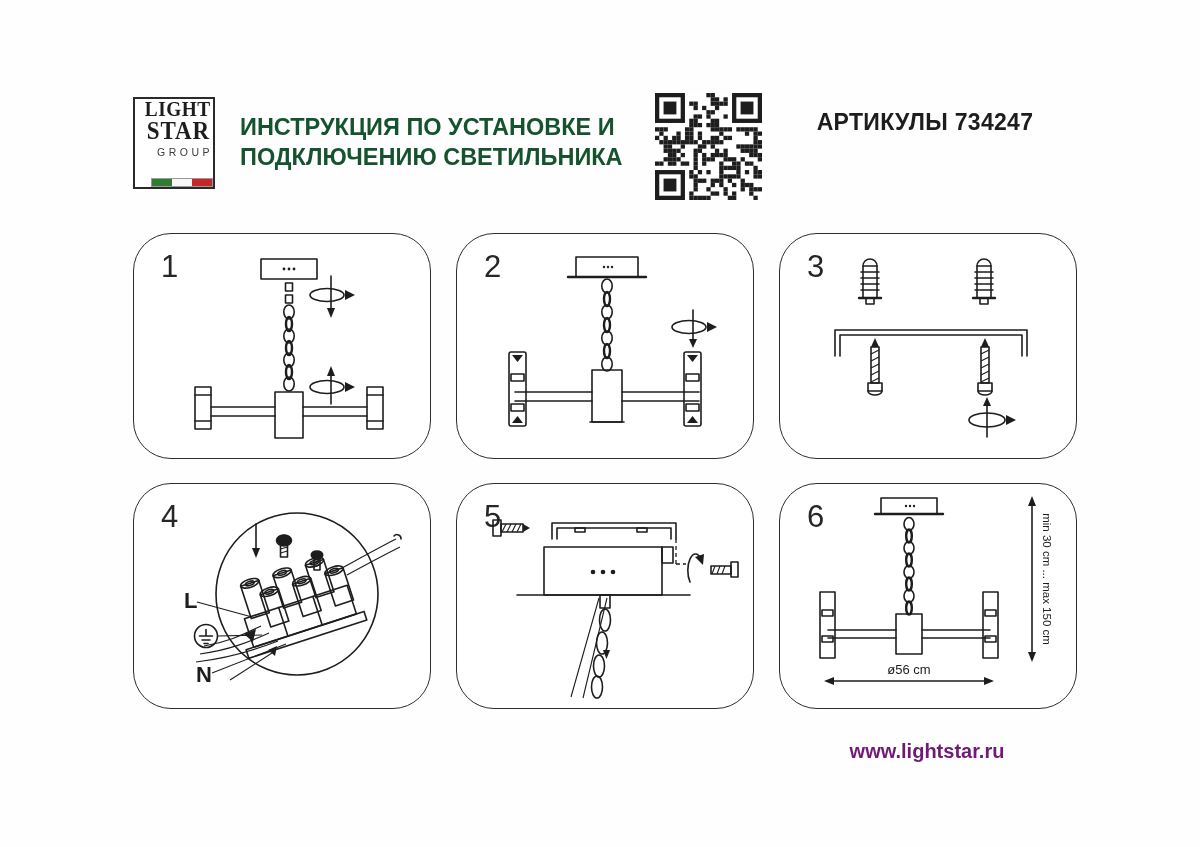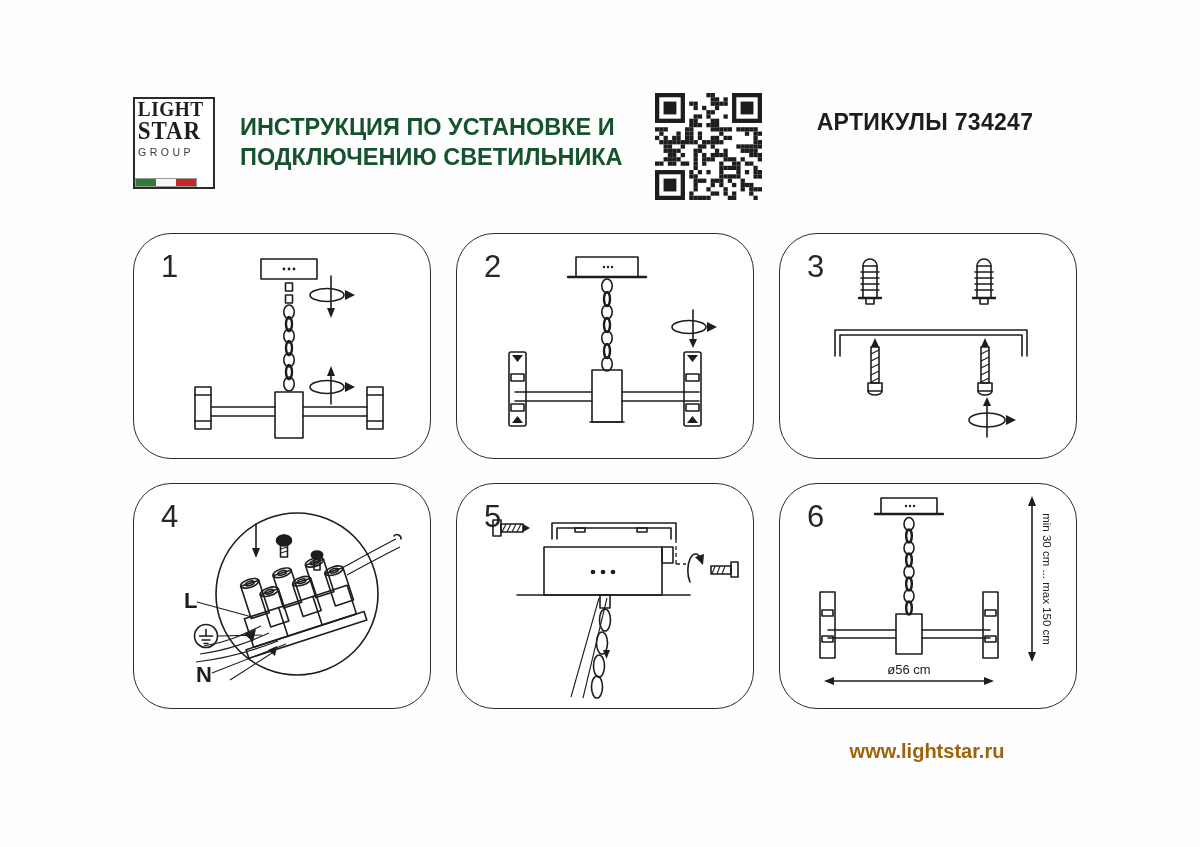--- a/index.html
+++ b/index.html
@@ -2,21 +2,21 @@
 <html><head>
 <meta charset="utf-8">
 <style>
   html,body{margin:0;padding:0;background:#ffffff;}
   #page{position:relative;width:1200px;height:847px;background:#fefefe;overflow:hidden;
         font-family:"Liberation Sans",sans-serif;color:#1d1d1d;}
 
   
   .logo-box{position:absolute;left:133px;top:97px;width:78px;height:88px;
             border:2px solid #2a2a2a;background:#fff;display:flex;flex-direction:column;
-            align-items:flex-start;justify-content:center;text-align:center;}
+            align-items:flex-end;justify-content:center;text-align:center;}
   .logo-w1{font-family:"Liberation Serif",serif;font-weight:700;font-size:21px;line-height:20px;letter-spacing:.5px;transform:scaleX(.92);}
   .logo-w2{font-family:"Liberation Serif",serif;font-weight:700;font-size:25px;line-height:24px;letter-spacing:1px;transform:scaleX(.92);}
   .logo-w3{font-size:10.5px;letter-spacing:3.5px;color:#3a3a3a;margin:3px 0 20px 3px;}
   .logo-flag{width:60px;height:7px;display:flex;border:1px solid #9a9a9a;}
   .logo-flag span{flex:1;}
 
   .title{position:absolute;left:240px;top:112px;font-size:23.5px;font-weight:700;
          line-height:30px;color:#14532d;}
 
   .qr{position:absolute;left:655px;top:93px;width:107px;height:107px;background:#fff;}
@@ -35,21 +35,21 @@
 
   .d{stroke:#1d1d1d;fill:none;stroke-width:1.6;stroke-linecap:round;stroke-linejoin:round;}
   .dk{stroke:#1d1d1d;fill:none;stroke-width:2.4;stroke-linecap:round;}
   .f{fill:#1d1d1d;stroke:none;}
   .thin{stroke:#1d1d1d;fill:none;stroke-width:1.1;}
   .dash{stroke:#1d1d1d;fill:none;stroke-width:1.3;stroke-dasharray:4 3;}
   .svgtxt{fill:#1d1d1d;font-family:"Liberation Sans",sans-serif;}
 
   
   .footer{position:absolute;left:779px;top:740px;width:296px;text-align:center;
-          font-size:20px;font-weight:700;color:#a16207;}
+          font-size:20px;font-weight:700;color:#701a75;}
 </style>
 </head>
 <body>
 
 <div id="page">
 
   <div class="logo-box">
     <div class="logo-w1">LIGHT</div>
     <div class="logo-w2">STAR</div>
     <div class="logo-w3">GROUP</div>

